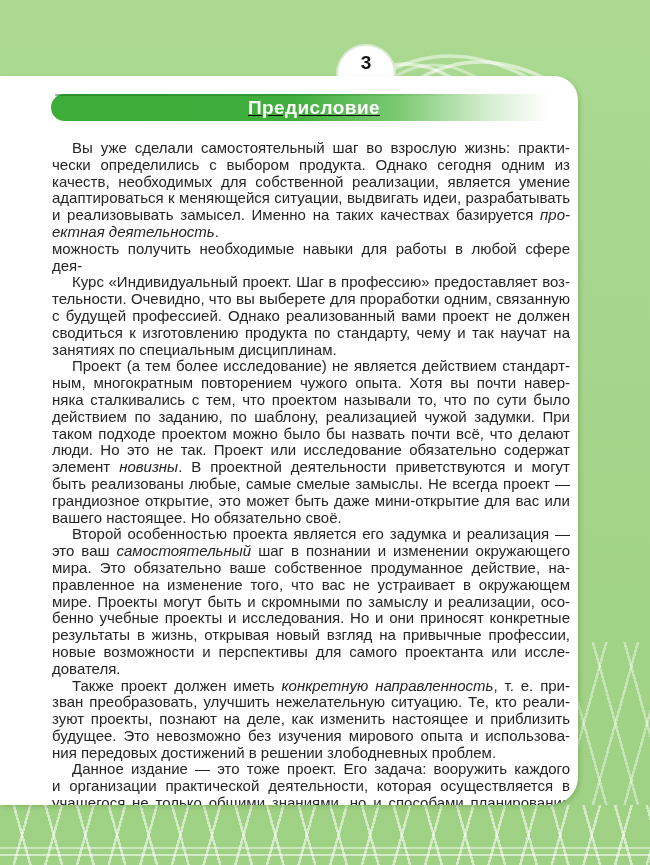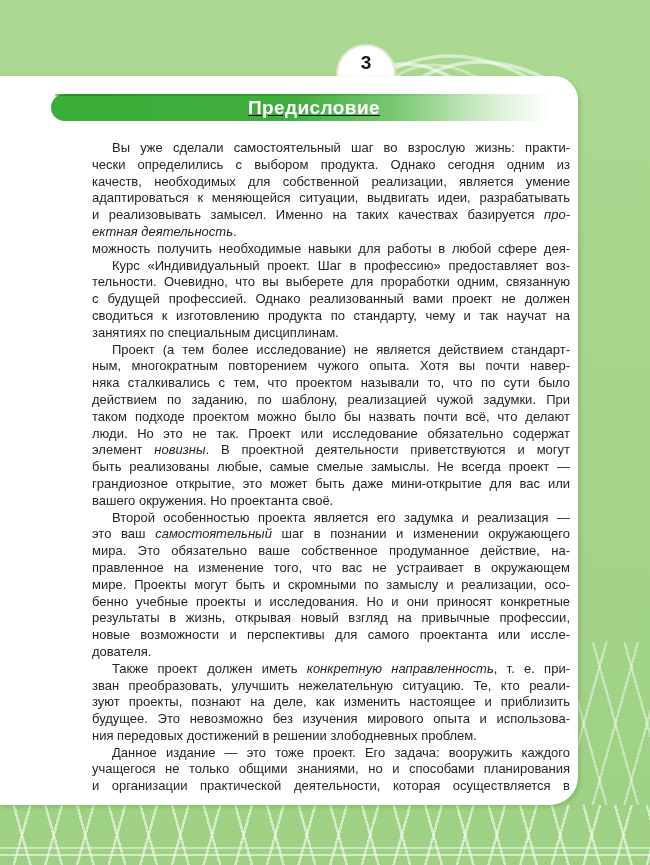--- a/index.html
+++ b/index.html
@@ -61,24 +61,23 @@
     border-radius:2px;
     background:linear-gradient(to right,rgba(23,112,22,0.5) 0%,rgba(23,112,22,0.25) 55%,rgba(23,112,22,0) 85%);
   }
   .title-bar .title{
     display:block;text-align:center;line-height:27px;
     font-size:19px;font-weight:bold;color:#ffffff;letter-spacing:0.4px;
   }
   
   .text-block{position:absolute;left:52px;top:64px;width:518px;}
   .line{
-    font-size:13px;line-height:16.8px;color:#252525;
+    font-size:15px;line-height:16.8px;color:#252525;
     text-align:justify;text-align-last:justify;
     white-space:normal;
-    margin-left:40px;
   }
   .line.noj{text-align-last:left;}
   .line.ind{padding-left:20px;}
   .i{font-style:italic;}
   .bi{font-style:italic;font-weight:normal;}
 </style>
 </head>
 <body>
 
 <div class="page">
@@ -122,21 +121,21 @@
         <div>
           <div class="line ind"><span>Проект (а тем более исследование) не является действием стандарт-</span></div>
           <div class="line"><span>ным, многократным повторением чужого опыта. Хотя вы почти навер-</span></div>
           <div class="line"><span>няка сталкивались с тем, что проектом называли то, что по сути было</span></div>
           <div class="line"><span>действием по заданию, по шаблону, реализацией чужой задумки. При</span></div>
           <div class="line"><span>таком подходе проектом можно было бы назвать почти всё, что делают</span></div>
           <div class="line"><span>люди. Но это не так. Проект или исследование обязательно содержат</span></div>
           <div class="line"><span>элемент </span><span class="bi">новизны</span><span>. В проектной деятельности приветствуются и могут</span></div>
           <div class="line"><span>быть реализованы любые, самые смелые замыслы. Не всегда проект —</span></div>
           <div class="line"><span>грандиозное открытие, это может быть даже мини-открытие для вас или</span></div>
-          <div class="line noj"><span>вашего окружения. Но проектанта своё.</span></div>
+          <div class="line noj"><span>вашего настоящее. Но обязательно своё.</span></div>
         </div>
         <div>
           <div class="line ind"><span>Второй особенностью проекта является его задумка и реализация —</span></div>
           <div class="line"><span>это ваш </span><span class="bi">самостоятельный</span><span> шаг в познании и изменении окружающего</span></div>
           <div class="line"><span>мира. Это обязательно ваше собственное продуманное действие, на-</span></div>
           <div class="line"><span>правленное на изменение того, что вас не устраивает в окружающем</span></div>
           <div class="line"><span>мире. Проекты могут быть и скромными по замыслу и реализации, осо-</span></div>
           <div class="line"><span>бенно учебные проекты и исследования. Но и они приносят конкретные</span></div>
           <div class="line"><span>результаты в жизнь, открывая новый взгляд на привычные профессии,</span></div>
           <div class="line"><span>новые возможности и перспективы для самого проектанта или иссле-</span></div>
@@ -144,19 +143,19 @@
         </div>
         <div>
           <div class="line ind"><span>Также проект должен иметь </span><span class="bi">конкретную направленность</span><span>, т. е. при-</span></div>
           <div class="line"><span>зван преобразовать, улучшить нежелательную ситуацию. Те, кто реали-</span></div>
           <div class="line"><span>зуют проекты, познают на деле, как изменить настоящее и приблизить</span></div>
           <div class="line"><span>будущее. Это невозможно без изучения мирового опыта и использова-</span></div>
           <div class="line noj"><span>ния передовых достижений в решении злободневных проблем.</span></div>
         </div>
         <div>
           <div class="line ind"><span>Данное издание — это тоже проект. Его задача: вооружить каждого</span></div>
+          <div class="line"><span>и организации практической деятельности, которая осуществляется в</span></div>
           <div class="line"><span>учащегося не только общими знаниями, но и способами планирования</span></div>
-          <div class="line"><span>и организации практической деятельности, которая осуществляется в</span></div>
         </div>
       </div>
   </div>
 
 </div>
 
 </body></html>

